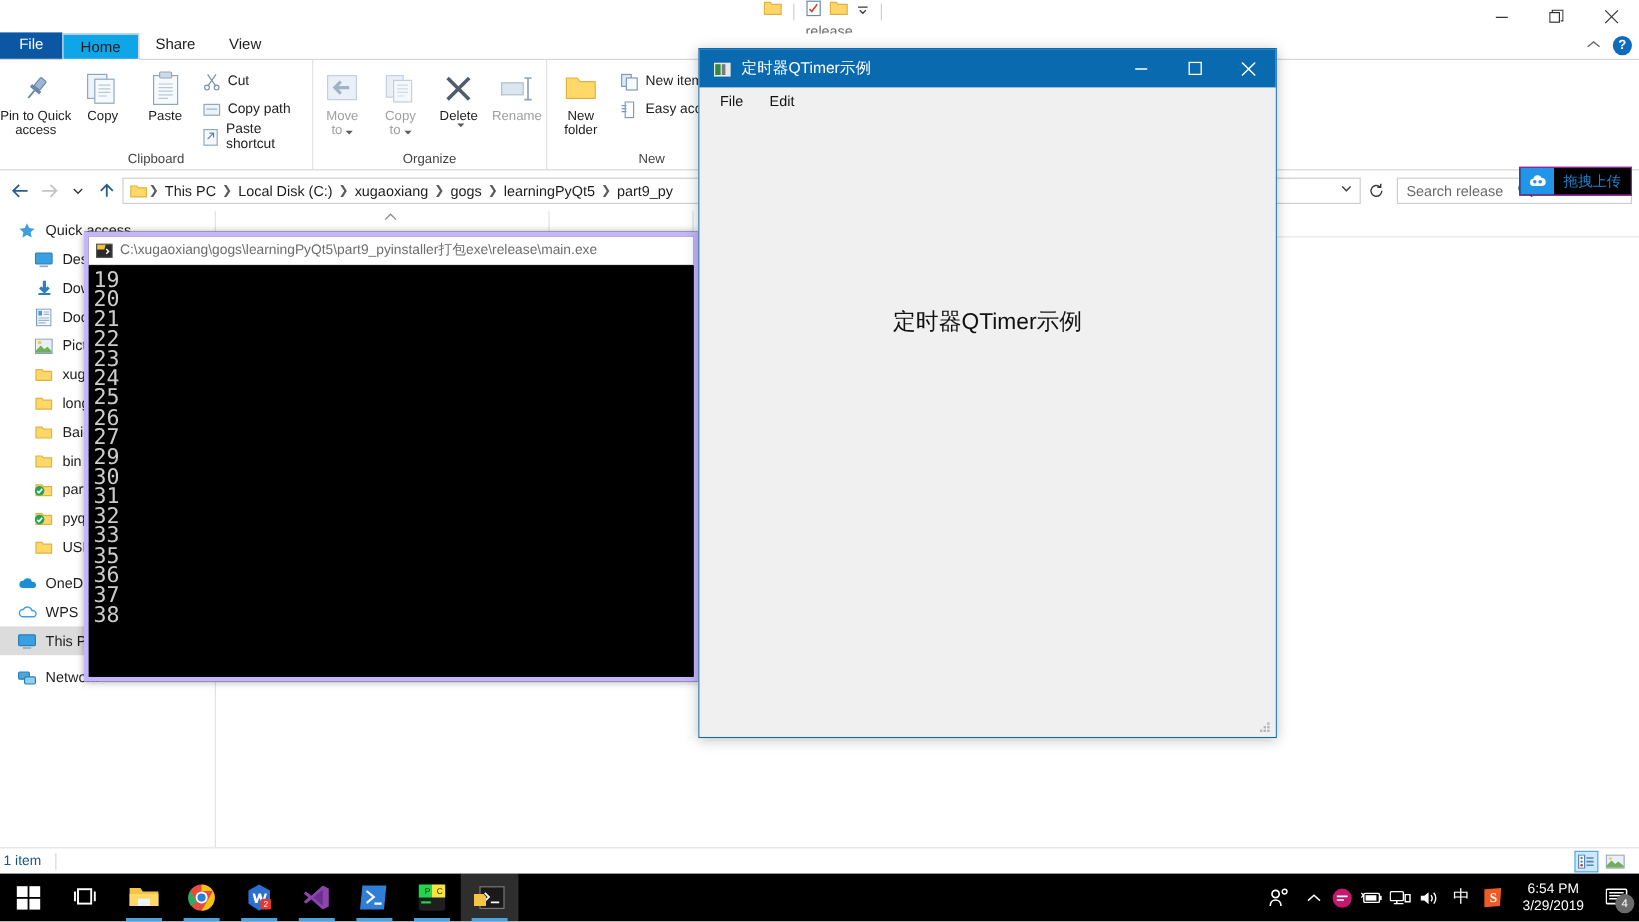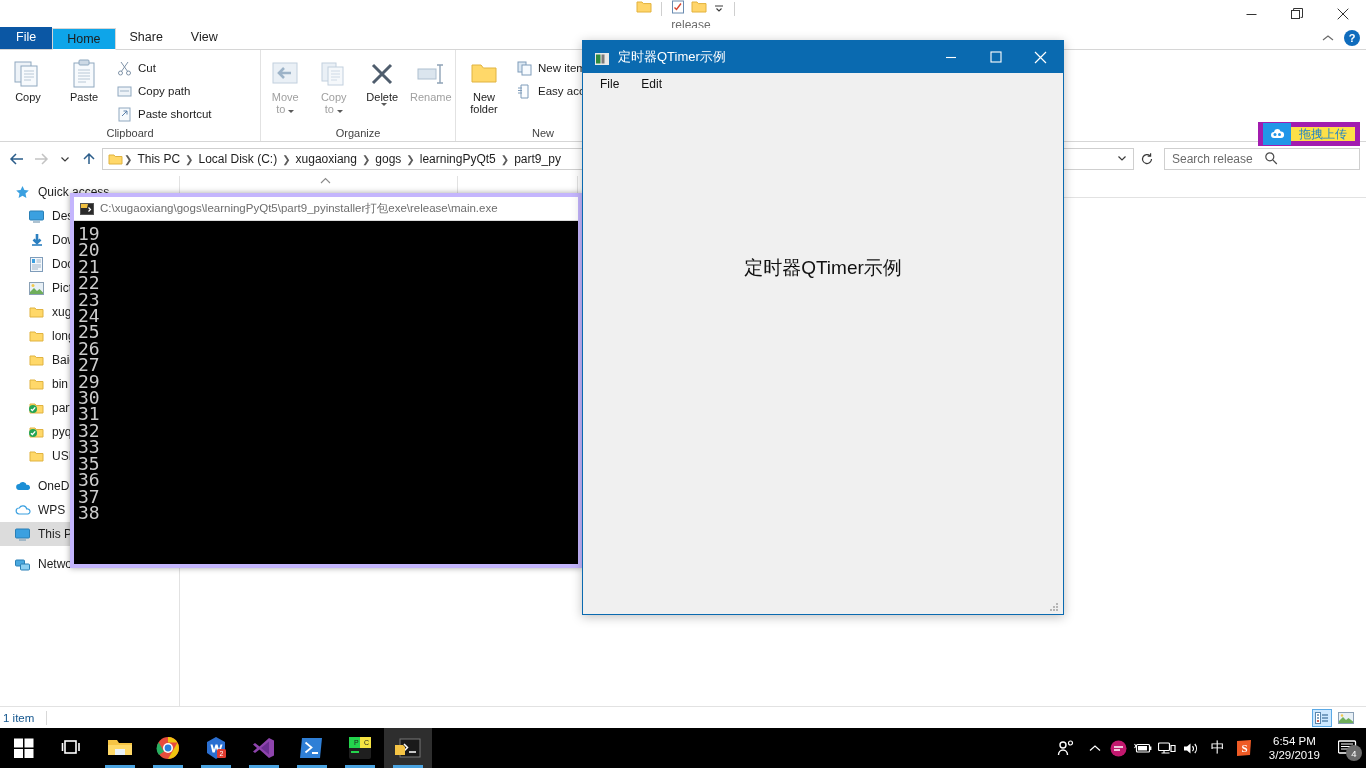--- a/index.html
+++ b/index.html
@@ -89,22 +89,22 @@
   .crumb-sep { color:#5b5b5b; font-size:10px; padding:0 1px;}
   .crumb-tools { margin-left:auto; display:flex; align-items:center; gap:6px; padding-right:5px;}
   .searchbox {
     width:196px; height:22px; border:1px solid #cfcfcf; background:#fff;
     display:flex; align-items:center; padding:0 4px 0 7px; margin-left:4px;
   }
   .searchbox span { font-size:12px; color:#6a6a6a; flex:1;}
 
   
   .upload-badge {
-    position:absolute; right:6px; top:122px; height:24px; display:flex; align-items:center;
-    border:5px solid #a21caf; background:#fde047; z-index:30;
+    position:absolute; right:6px; top:139px; height:24px; display:flex; align-items:center;
+    border:1px solid #a21caf; background:#000000; z-index:30;
   }
   .upload-badge .ub-ico {
     width:28px;height:22px;background:#2196e8;display:flex;align-items:center;justify-content:center;
   }
   .upload-badge .ub-txt { font-size:12px; color:#1f82c9; padding:0 8px; }
 
   
   .col-head {
     position:absolute; left:180px; top:176px; right:0; height:22px;
     border-bottom:1px solid #e2e2e2; display:flex; align-items:center;
@@ -264,20 +264,33 @@
               <path d="M1 6l5-4 5 4" stroke="#6a6a6a" fill="none" stroke-width="1.2"></path>
             </svg>
         </span>
         <span class="help-circle">?</span>
       </div>
     </div>
 
     <div class="ribbon">
 
       <div class="rgroup" style="width:260px">
+        <div class="big-btn wide">
+          <span class="ico">
+            <svg width="26" height="26" viewBox="0 0 26 26">
+                <g transform="rotate(40 13 13)">
+                  <rect x="10" y="3" width="6" height="9" rx="1" fill="#9bb7d4" stroke="#6a87a8"></rect>
+                  <rect x="8" y="12" width="10" height="3" fill="#6a87a8"></rect>
+                  <path d="M13 15v8" stroke="#6a87a8" stroke-width="1.6"></path>
+                </g>
+              </svg>
+          </span>
+          <span>Pin to Quick</span>
+          <span>access</span>
+        </div>
         <div class="big-btn">
           <span class="ico">
             <svg width="30" height="28" viewBox="0 0 30 28">
                 <rect x="2" y="2" width="16" height="20" fill="#eef3f8" stroke="#8fa8bf"></rect>
                 <rect x="8" y="6" width="16" height="20" fill="#f7fafd" stroke="#8fa8bf"></rect>
                 <g stroke="#b9c8d6">
                   <path d="M11 11h10M11 14h10M11 17h10M11 20h7"></path>
                 </g>
               </svg>
           </span>

